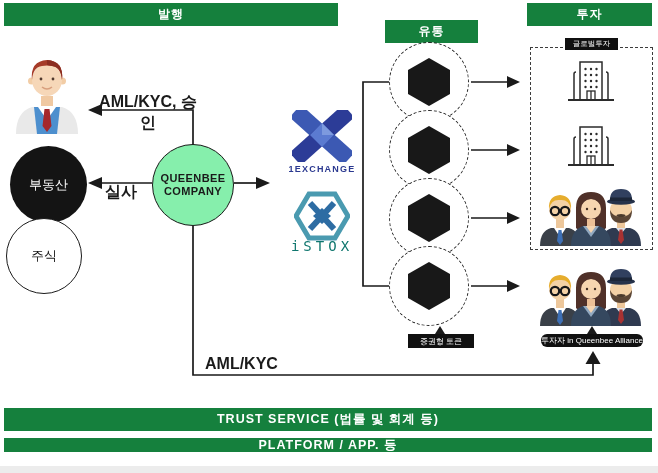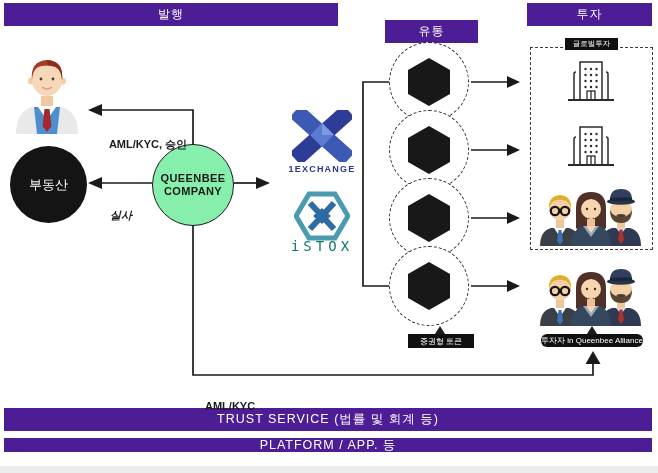--- a/index.html
+++ b/index.html
@@ -1,43 +1,42 @@
 <!DOCTYPE html>
 <html><head>
 <meta charset="utf-8">
 <style>
   html,body{margin:0;padding:0;background:#fff;}
   .canvas{
     position:relative;width:658px;height:473px;background:#ffffff;
     font-family:"Liberation Sans",sans-serif;overflow:hidden;
   }
   .bar{
-    position:absolute;background:#4c1d95;color:#fff;
+    position:absolute;background:#15803d;color:#fff;
     display:flex;align-items:center;justify-content:center;
-    font-weight:normal;font-size:12px;letter-spacing:1px;
+    font-weight:bold;font-size:12px;letter-spacing:1px;
   }
   .connectors{position:absolute;left:0;top:0;z-index:1;pointer-events:none;}
   .node{position:absolute;z-index:2;}
   .circle{
     position:absolute;border-radius:50%;display:flex;align-items:center;
     justify-content:center;text-align:center;z-index:2;box-sizing:border-box;
   }
   .circle.black{background:#141414;color:#fff;font-size:13px;}
   .circle.white{background:#fff;border:1.6px solid #1a1a1a;color:#141414;font-size:13px;}
   .circle.company{
     background:#86efac;border:1.6px solid #1a1a1a;color:#1a1a1a;
     font-size:11px;font-weight:600;letter-spacing:.4px;line-height:1.2;
   }
   .circle.token{
     background:#fff;border:1.6px dashed #222;
   }
   .flow-label{
-    position:absolute;z-index:3;font-weight:bold;font-size:11px;color:#1a1a1a;
+    position:absolute;z-index:3;font-weight:bold;font-size:16px;color:#1a1a1a;
     text-align:center;
-    margin-top:45px;
   }
   .tag{
     position:absolute;z-index:4;background:#101010;color:#fff;
     display:flex;align-items:center;justify-content:center;
     font-size:8px;white-space:nowrap;
   }
   .dashed-box{
     position:absolute;border:1.5px dashed #3c3c3c;z-index:1;box-sizing:border-box;
   }
   .logo-text-1ex{
@@ -105,30 +104,33 @@
       <path d="M33,8 Q50,9 48,28 Q47,15 38,14 L33,13 Z" fill="#8c2d20"></path>
       <circle cx="27" cy="27" r="1.4" fill="#50392d"></circle>
       <circle cx="39" cy="27" r="1.4" fill="#50392d"></circle>
       <path d="M28,35 Q33,39 38,35" stroke="#d89f7e" fill="none" stroke-width="1.5"></path>
     </svg>
   </div>
 
   <div class="circle black" style="left:10px;top:146px;width:77px;height:77px;">
     <span>부동산</span>
   </div>
+  <div class="circle white" style="left:6px;top:218px;width:76px;height:76px;">
+    <span>주식</span>
+  </div>
 
   <div class="circle company" style="left:152px;top:144px;width:82px;height:82px;">
     <div>
       <div>QUEENBEE</div>
       <div>COMPANY</div>
     </div>
   </div>
 
   <div class="flow-label" style="left:98px;top:92px;width:100px;">AML/KYC, 승인</div>
-  <div class="flow-label" style="left:101px;top:163px;width:40px;font-style:italic;">실사</div>
+  <div class="flow-label" style="left:101px;top:182px;width:40px;">실사</div>
   <div class="flow-label" style="left:205px;top:355px;text-align:left;">AML/KYC</div>
 
   <div class="node" style="left:292px;top:110px;width:60px;height:52px;">
     <svg width="60" height="52" viewBox="0 0 60 52">
       <g transform="translate(30,25)">
         <g transform="rotate(42)">
             <rect x="-36" y="-8.5" width="72" height="17" fill="#3c59b3"></rect>
           </g>
         <g transform="rotate(-42)">
             <rect x="-36" y="-8.5" width="72" height="17" fill="#2c3c97"></rect>

